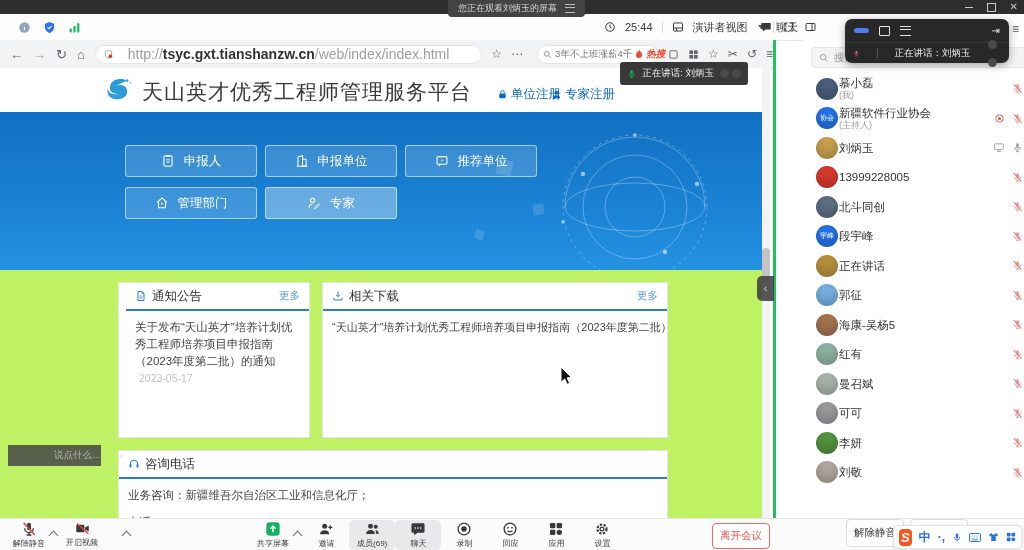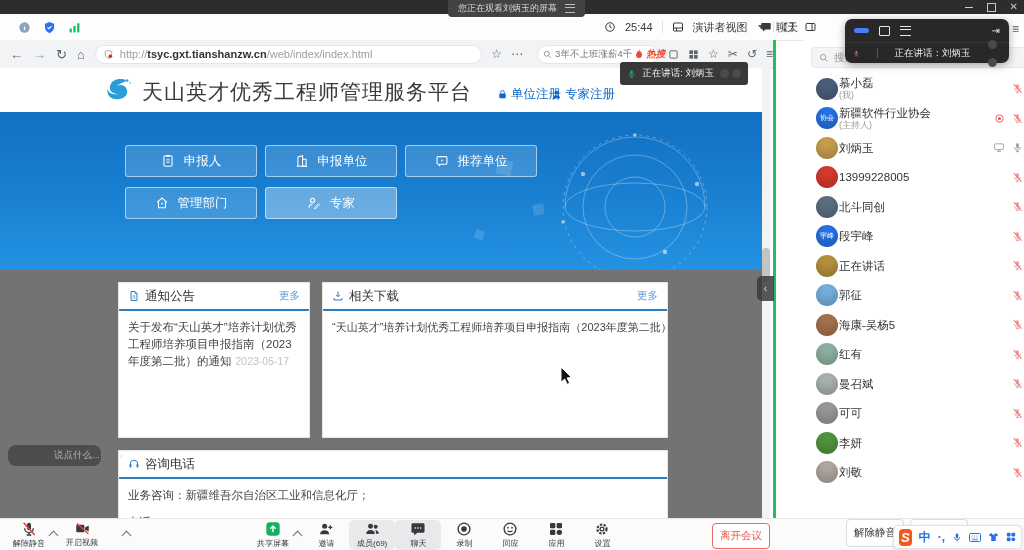--- a/index.html
+++ b/index.html
@@ -20,49 +20,49 @@
   #meet-right{position:absolute;left:604px;top:0;height:26px;display:flex;align-items:center;gap:9px;color:#3a3a3c;font-size:11px;}
   .vdiv{width:1px;height:12px;background:#ddd;}
   #chat-title{position:absolute;left:760px;top:0;height:26px;display:flex;align-items:center;gap:4px;font-size:11px;color:#333;}
   .caret-down{width:0;height:0;border-left:3.5px solid transparent;border-right:3.5px solid transparent;border-top:4px solid #555;display:inline-block;margin-left:1px;}
   
   #shared{position:absolute;left:0;top:40px;width:776px;height:478px;background:#fff;border-right:3px solid #21c25e;box-sizing:border-box;}
   #browser-bar{position:absolute;left:0;top:0;width:773px;height:28px;background:#f1f3f4;border-bottom:1px solid #e0e0e0;display:flex;align-items:center;}
   .bnav{color:#5f6368;font-size:13px;margin-left:10px;}
   .bnav.dim{color:#9aa0a6;}
   #urlbar{margin-left:10px;width:408px;height:19px;background:#fff;border-radius:10px;display:flex;align-items:center;padding:0 8px;box-shadow:0 0 0 1px #e3e5e8 inset;}
-  #urlbar .url{font-size:11px;color:#9aa0a6;white-space:nowrap;overflow:hidden;}
+  #urlbar .url{font-size:14px;color:#9aa0a6;white-space:nowrap;overflow:hidden;margin-left:8px;}
   #urlbar .url b{color:#2f3337;font-weight:600;}
   #bsearch{margin-left:14px;width:110px;height:19px;background:#fff;border-radius:10px;box-shadow:0 0 0 1px #e3e5e8 inset;display:flex;align-items:center;padding:0 6px;gap:3px;}
   #bsearch .q{font-size:9.5px;color:#777;white-space:nowrap;}
   #bsearch .hot{font-size:9.5px;color:#f4482c;font-weight:700;font-style:italic;white-space:nowrap;}
   .tool-ic{color:#5f6368;font-size:12px;margin-left:9px;}
   
-  #page{position:absolute;left:0;top:28px;width:765px;height:450px;background:#737373;overflow:hidden;}
+  #page{position:absolute;left:0;top:28px;width:765px;height:450px;background:#bef264;overflow:hidden;}
   #site-header{position:absolute;left:0;top:0;width:765px;height:44px;background:#fff;}
   #site-logo{position:absolute;left:104px;top:8px;}
   #site-title{position:absolute;left:142px;top:10px;font-size:21px;color:#3a3a3a;letter-spacing:1px;font-weight:500;}
   .reg-link{position:absolute;top:18px;font-size:12.5px;color:#0a68c8;display:flex;align-items:center;gap:3px;}
   #banner{position:absolute;left:0;top:44px;width:765px;height:158px;background:linear-gradient(180deg,#1170c2 0%,#1b82d4 60%,#2492e2 100%);overflow:hidden;}
   .bbtn{position:absolute;width:132px;height:32px;border:1px solid rgba(255,255,255,.55);background:rgba(255,255,255,.16);border-radius:3px;color:#fff;font-size:12.5px;display:flex;align-items:center;justify-content:center;gap:9px;box-sizing:border-box;}
   .bbtn.bright{background:rgba(255,255,255,.34);}
   #cards{position:absolute;left:0;top:0;width:765px;height:450px;pointer-events:none;}
   .card{position:absolute;background:#fff;border:1px solid #e6e6e6;box-sizing:border-box;pointer-events:auto;}
   .card-head{height:26px;display:flex;align-items:center;padding:0 9px;border-bottom:2px solid #2b7ec0;}
   .card-head .ct{font-size:12.5px;color:#333;margin-left:5px;}
   .card-head .more{margin-left:auto;font-size:10.5px;color:#5b9bd5;}
   .citem{padding:8px 9px 0 9px;font-size:11.5px;line-height:17px;color:#444;}
   .citem .dt{color:#c3c3c3;font-size:10.5px;margin-left:4px;white-space:nowrap;}
   .cline{padding:0 9px;font-size:11.5px;color:#444;}
   
   #speaking-bar{position:absolute;left:620px;top:22px;width:128px;height:23px;background:rgba(30,30,30,.88);border-radius:3px;display:flex;align-items:center;padding:0 7px;gap:6px;box-sizing:border-box;z-index:30;}
   #speaking-bar .t{color:#f0f0f0;font-size:9.5px;white-space:nowrap;}
   #speaking-bar .ghost{margin-left:auto;display:flex;gap:3px;}
   .ghost i{width:9px;height:9px;border-radius:50%;background:#4a4a4a;display:inline-block;}
-  #chat-pill{position:absolute;left:8px;top:405px;width:93px;height:21px;background:rgba(70,70,72,.85);border-radius:8px;display:flex;align-items:center;padding:0 6px;gap:20px;box-sizing:border-box;z-index:30;}
+  #chat-pill{position:absolute;left:8px;top:405px;width:93px;height:21px;background:rgba(70,70,72,.85);border-radius:0;display:flex;align-items:center;padding:0 6px;gap:20px;box-sizing:border-box;z-index:30;}
   #chat-pill .ph{color:#b5b5b5;font-size:9.5px;white-space:nowrap;}
   #chat-pill .sep{width:1px;height:11px;background:#6a6a6a;}
   #chat-pill .lt{color:#ccc;font-size:9px;}
   #collapse-handle{position:absolute;left:757px;top:236px;width:17px;height:25px;background:rgba(58,58,60,.85);border-radius:5px 0 0 5px;display:flex;align-items:center;justify-content:center;color:#ddd;font-size:10px;z-index:31;}
   #page-scroll{position:absolute;right:3px;top:28px;width:8px;height:450px;background:#f3f3f3;}
   #page-thumb{position:absolute;right:3px;top:208px;width:8px;height:34px;background:#c4c4c4;border-radius:4px;}
   #cursor{position:absolute;left:560px;top:326px;z-index:40;}
   
   #panel{position:absolute;left:804px;top:40px;width:196px;height:478px;background:#fff;padding-left:48px;}
   #member-search{position:absolute;left:7px;top:7px;width:228px;height:21px;background:#f3f4f6;border:1px solid #e7e8ea;border-radius:4px;display:flex;align-items:center;padding:0 7px;gap:5px;box-sizing:border-box;}
@@ -316,21 +316,21 @@
           <svg width="14" height="14" viewBox="0 0 24 24">
               <circle cx="9.5" cy="7.5" r="3.5" fill="none" stroke="#fff" stroke-width="1.8"></circle>
               <path d="M3.5 20c0-3.5 2.7-5.7 6-5.7" fill="none" stroke="#fff" stroke-width="1.8"></path>
               <path d="M13.5 19.5l6.2-6.2 1.7 1.7-6.2 6.2-2.4.7z" fill="none" stroke="#fff" stroke-width="1.5"></path>
             </svg>
           <span>专家</span>
         </div>
       </div>
 
       <div id="cards">
-        <div class="card" style="left:118px;top:214px;width:192px;height:156px;">
+        <div class="card" style="left:118px;top:214px;width:192px;height:156px;padding-left:7px;">
           <div class="card-head">
             <svg width="12" height="12" viewBox="0 0 24 24">
                 <path d="M6 3h8l4 4v14H6z" fill="none" stroke="#2a7dc9" stroke-width="2"></path>
                 <path d="M14 3v4h4" fill="none" stroke="#2a7dc9" stroke-width="1.6"></path>
                 <path d="M9 12h6M9 16h6" stroke="#2a7dc9" stroke-width="1.6"></path>
               </svg>
             <span class="ct">通知公告</span>
             <span class="more">更多</span>
           </div>
           <div class="citem"><span>关于发布“天山英才”培养计划优秀工程师培养项目申报指南（2023年度第二批）的通知</span><span class="dt">2023-05-17</span></div>

